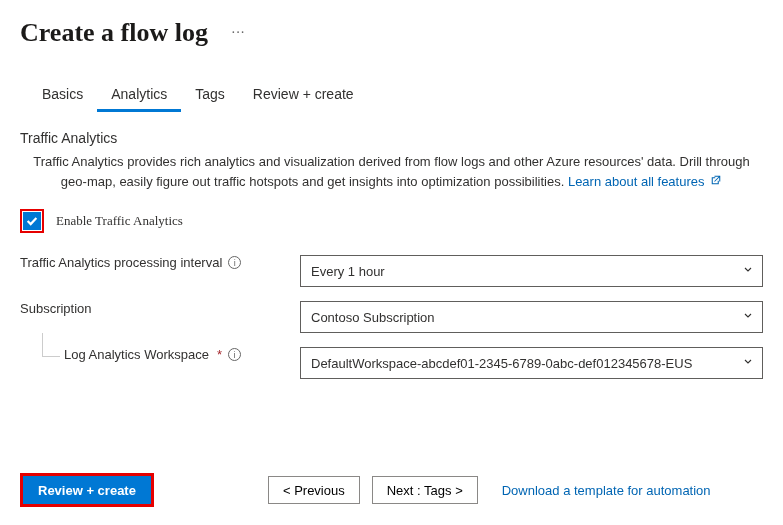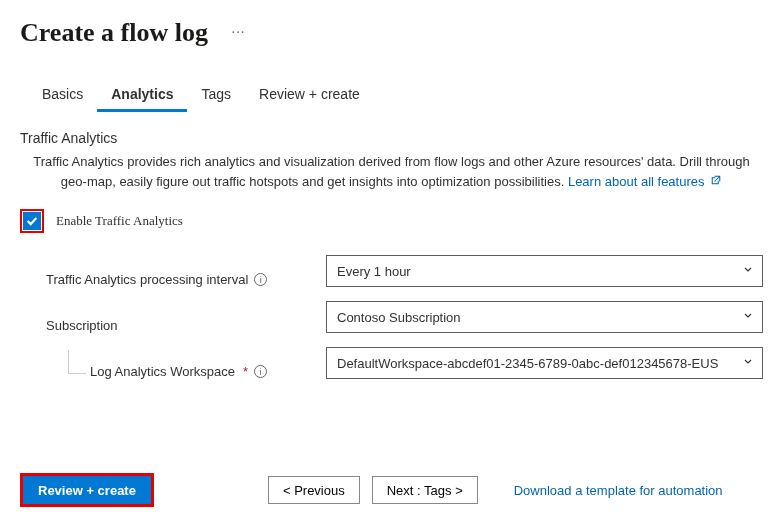--- a/index.html
+++ b/index.html
@@ -2,45 +2,45 @@
 <html><head>
   <meta charset="utf-8">
   <style>
     * { box-sizing: border-box; margin: 0; padding: 0; }
     body { font-family: "Segoe UI", Arial, sans-serif; font-size: 13px; color: #323130; background: #fff; width: 783px; height: 525px; position: relative; }
     .header { padding: 18px 20px 8px 20px; display: flex; align-items: center; gap: 23px; font-family: Liberation Serif, serif; }
     .page-title { font-size: 26px; font-weight: 600; color: #1b1a19; }
     .ellipsis { color: #666; font-size: 14px; cursor: pointer; }
     .tabs { display: flex; gap: 0; padding: 24px 20px 0 28px; border-bottom: none; }
     .tab { padding: 6px 14px 8px; font-size: 14px; color: #323130; cursor: pointer; border-bottom: 2px solid transparent; }
-    .tab.active { font-weight: 700; border-bottom: 3px solid #0078d4; padding-bottom: 7px; }
+    .tab.active { font-weight: 400; border-bottom: 3px solid #0078d4; padding-bottom: 7px; }
     .content { padding: 18px 20px 0 20px; }
     .section-title { font-size: 14px; color: #323130; margin-bottom: 6px; }
     .section-desc { font-size: 13px; color: #323130; line-height: 1.5; margin-bottom: 18px; text-align: center; }
     .link { color: #0065b3; text-decoration: none; cursor: pointer; }
     .ext-icon { width: 12px; height: 12px; display: inline-block; vertical-align: baseline; margin-left: 2px; }
     .checkbox-row { display: flex; align-items: center; gap: 12px; margin-bottom: 22px; font-family: Liberation Serif, serif; }
     .checkbox-hl { border: 2px solid #e60000; padding: 1px; display: inline-flex; }
     .checkbox { width: 18px; height: 18px; background: #0078d4; display: flex; align-items: center; justify-content: center; cursor: pointer; }
     .checkbox svg { width: 14px; height: 14px; stroke: #fff; stroke-width: 2.5; fill: none; }
-    .form-row { display: flex; align-items: flex-end; margin-bottom: 14px; margin-left: 26px; }
+    .form-row { display: flex; align-items: flex-start; margin-bottom: 14px; }
     .form-label-col { width: 280px; display: flex; align-items: center; gap: 6px; font-size: 13px; }
     .form-label-col.indent { padding-left: 44px; position: relative; }
     .indent-line { position: absolute; left: 22px; top: -14px; width: 18px; height: 24px; border-left: 1px solid #ccc; border-bottom: 1px solid #ccc; }
     .info-icon { width: 13px; height: 13px; border: 1px solid #666; border-radius: 50%; display: inline-flex; align-items: center; justify-content: center; font-size: 9px; color: #666; cursor: pointer; }
     .required { color: #a4262c; margin-left: 2px; }
     .select { flex: 1; height: 32px; border: 1px solid #605e5c; padding: 0 28px 0 10px; font-size: 13px; background: #fff; position: relative; cursor: pointer; display: flex; align-items: center; }
     .select-caret { position: absolute; right: 8px; top: 50%; transform: translateY(-50%); }
     .select-caret svg { width: 12px; height: 12px; stroke: #323130; stroke-width: 1.5; fill: none; }
     .footer { position: absolute; bottom: 18px; left: 0; right: 0; padding: 0 20px; display: flex; align-items: center; gap: 12px; }
     .btn { height: 28px; padding: 0 14px; font-size: 13px; border: 1px solid #8a8886; background: #fff; cursor: pointer; display: inline-flex; align-items: center; }
     .btn.primary { background: #0078d4; color: #fff; border: 1px solid #0078d4; font-weight: 600; }
     .btn-hl { border: 3px solid #e60000; display: inline-flex; }
     .footer-spacer { flex: 0 0 90px; }
-    .footer-link { margin-left: 24px; text-align: center; }
+    .footer-link { margin-left: 12px; text-align: center; }
   </style>
 </head>
 <body>
 
 <div class="header">
   <div class="page-title">Create a flow log</div>
   <div class="ellipsis">···</div>
 </div>
 
 <div class="tabs">

